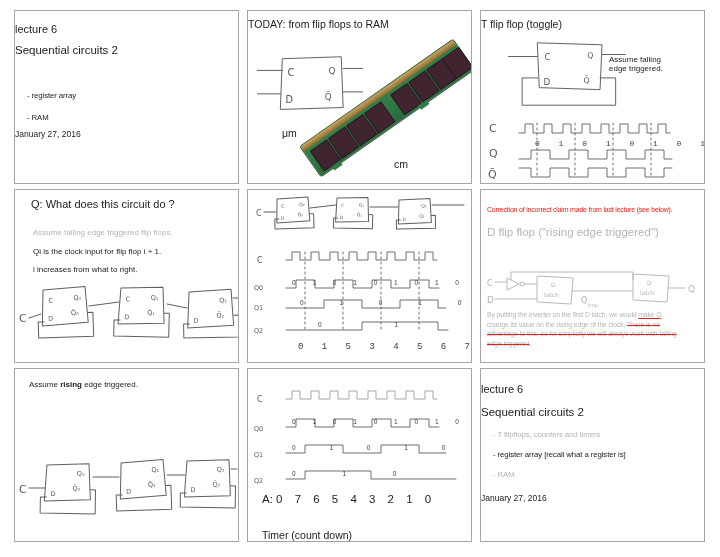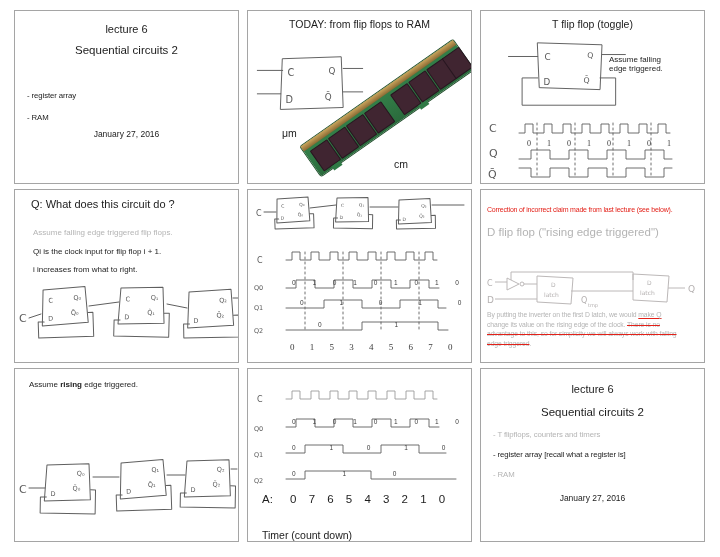--- a/index.html
+++ b/index.html
@@ -3,24 +3,24 @@
 <meta charset="utf-8">
 <style>
   html,body { margin:0; padding:0; background:#ffffff; }
   .sheet { position:relative; width:720px; height:557px; background:#ffffff;
            font-family:"Liberation Sans", sans-serif; color:#1c1c1c; overflow:hidden; }
   .grid { position:absolute; left:14px; top:10px;
           display:grid; grid-template-columns:repeat(3,225px); grid-template-rows:repeat(3,174px);
           column-gap:8px; row-gap:5px; }
   .slide { position:relative; background:#fff; border:1px solid #a5a5a5; overflow:hidden; }
   .abs { position:absolute; }
-  .center { position:absolute; left:0; right:0; text-align:center; }
+  .center { position:absolute; left:0; right:0; }
   .muted { color:#b4b4b4; }
   .red { color:#e32119; }
-  .blue { color:#4f6fc7; font-family:Liberation Serif, serif; }
+  .blue { color:#4f6fc7; font-family:Liberation Mono, monospace;margin-left:8px; }
   .t11  { font-size:11px; }
   .t115 { font-size:11.5px; }
   .t10  { font-size:10.5px; }
   .t85  { font-size:8.5px; }
   .t8   { font-size:8px; }
   .t78  { font-size:7.8px; letter-spacing:-0.1px; }
   .t7   { font-size:7px; letter-spacing:-0.2px; }
   .t68  { font-size:6.8px; letter-spacing:-0.1px; line-height:9.6px; }
   svg text { font-family:"DejaVu Sans", sans-serif; fill:#5a5a5a; }
   svg.pencil text { fill:#b5b1b1; }
@@ -273,21 +273,21 @@
       <path class="faint" d="M38,24 h6 v-8 h8 v8 h11 v-8 h8 v8 h11 v-8 h8 v8 h11 v-8 h8 v8 h11 v-8 h8 v8 h11 v-8 h8 v8 h11 v-8 h8 v8 h11 v-8 h8 v8 h4"></path>
       <path d="M38,52 h10 v-8 h19 v8 h19 v-8 h19 v8 h19 v-8 h19 v8 h19 v-8 h19 v8 h10"></path>
       <path d="M38,78 h19 v-8 h38 v8 h38 v-8 h38 v8 h27"></path>
       <path d="M38,104 h19 v-8 h66 v8 h85"></path>
     </svg>
     <div class="digits" style="left:44px; top:49px;  word-spacing:15px">0 1 0 1 0 1 0 1 0</div>
     <div class="digits" style="left:44px; top:75px;  word-spacing:32px">0 1 0 1 0</div>
     <div class="digits" style="left:44px; top:101px; word-spacing:45px">0 1 0</div>
     <div class="abs" style="left:14px; top:124px; font-size:11.5px">
       <span>A:</span>
-      <span style="word-spacing:9px; margin-left:14px">0 7 6 5 4 3 2 1 0</span>
+      <span style="word-spacing:9px; ">0 7 6 5 4 3 2 1 0</span>
     </div>
     <div class="abs" style="left:14px; top:160px; font-size:10.5px">Timer  (count down)</div>
   </div>
 
   <div class="slide">
     <div class="center t11" style="top:14px">lecture 6</div>
     <div class="center t115" style="top:37px">Sequential circuits 2</div>
     <div class="abs t78 muted" style="left:12px; top:61px">-   T flipflops,  counters and timers</div>
     <div class="abs t78" style="left:12px; top:81px">-   register array   [recall what a register is]</div>
     <div class="abs t78 muted" style="left:12px; top:101px">-   RAM</div>

